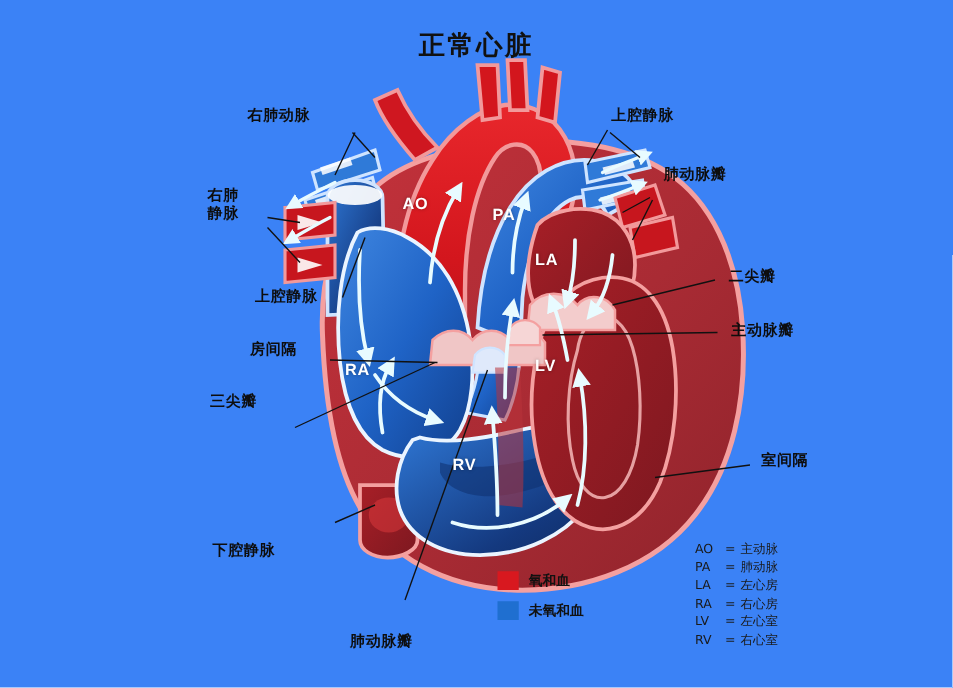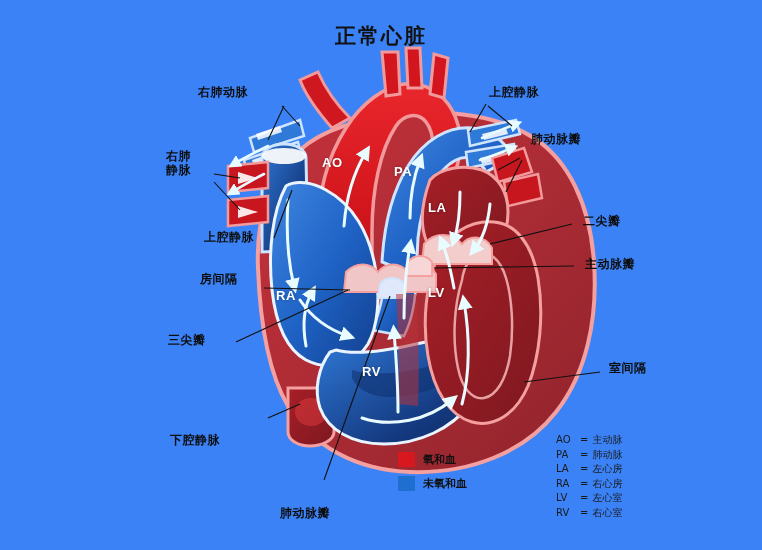--- a/index.html
+++ b/index.html
@@ -52,21 +52,21 @@
     text-shadow: 0 0 3px rgba(0,0,0,0.35);
     letter-spacing: 0.6px;
   }
   #legend {
     position: absolute;
     left: 398px;
     top: 452px;
   }
   .legend-row {
     display: flex;
-    align-items: flex-start;
+    align-items: flex-end;
     height: 20px;
     margin-bottom: 4px;
   }
   .legend-swatch {
     width: 17px;
     height: 15px;
     margin-right: 8px;
     flex: 0 0 auto;
   }
   .legend-text {
@@ -298,21 +298,21 @@
 
   <div class="cn-label" style="left:198px; top:86px;">右肺动脉</div>
 
   <div class="cn-label" style="left:166px; top:150px;">右肺
 静脉</div>
 
   <div class="cn-label" style="left:204px; top:231px;">上腔静脉</div>
 
   <div class="cn-label" style="left:200px; top:273px;">房间隔</div>
 
-  <div class="cn-label" style="left:168px; top:334px;">三尖瓣</div>
+  <div class="cn-label" style="left:168px; top:315px;">三尖瓣</div>
 
   <div class="cn-label" style="left:170px; top:408px;margin-top:26px;">下腔静脉</div>
 
   <div class="cn-label" style="left:280px; top:507px;">肺动脉瓣</div>
 
   <div class="cn-label" style="left:489px; top:86px;">上腔静脉</div>
 
   <div class="cn-label" style="left:531px; top:133px;">肺动脉瓣</div>
 
   <div class="cn-label" style="left:583px; top:215px;">二尖瓣</div>

